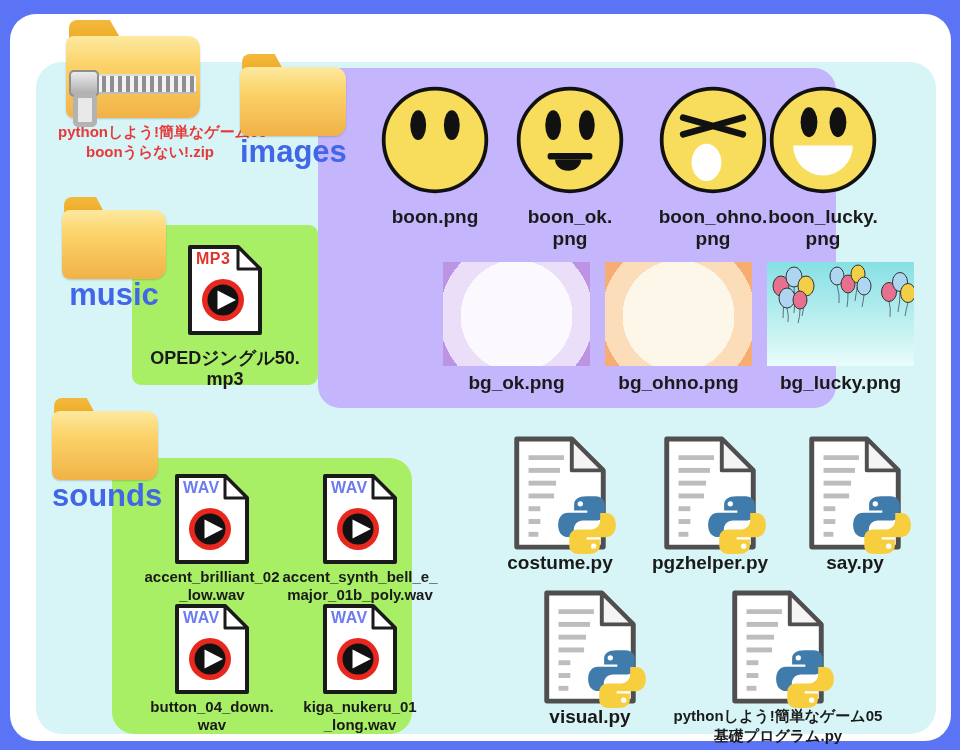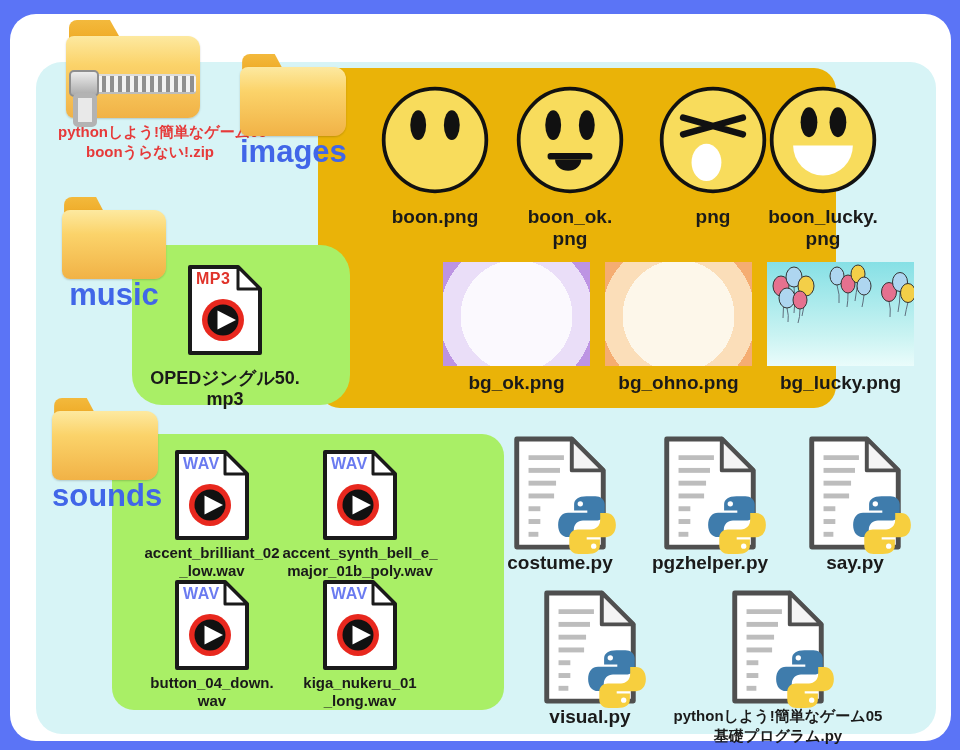--- a/index.html
+++ b/index.html
@@ -30,36 +30,36 @@
   .zip-label span{display:block;white-space:nowrap;}
 
   .group{position:absolute;}
   #zip-group{left:58px;top:20px;width:184px;}
   #zip-group .folder-icon{width:134px;height:98px;margin-left:8px;}
   #images-group{left:240px;top:54px;width:106px;}
   #images-group .folder-icon,#music-group .folder-icon,#sounds-group .folder-icon{width:106px;height:82px;}
   #music-group{left:62px;top:197px;width:104px;}
   #sounds-group{left:52px;top:398px;width:85px;}
 
-  #images-panel{position:absolute;left:318px;top:68px;width:518px;height:340px;background:#eab308;border-radius:22px;}
+  #images-panel{position:absolute;left:318px;top:68px;width:518px;height:340px;background:#c4b5fd;border-radius:22px;}
   .face-item{position:absolute;top:16px;width:130px;text-align:center;}
   .face-item svg{width:112px;height:112px;}
   .bg-item{position:absolute;top:194px;width:147px;text-align:center;}
   .bg-thumb{width:147px;height:104px;position:relative;overflow:hidden;}
   .bg-ok{background:radial-gradient(circle at 50% 52%,#fbf9fe 0 56px,#eadef8 56px 77px,#bd94e3 77px);}
   .bg-ohno{background:radial-gradient(circle at 50% 52%,#fdf7ea 0 56px,#fbdeb9 56px 77px,#f5ad72 77px);}
   .bg-lucky{background:linear-gradient(180deg,#86e0e5 0%,#c9f3f2 70%,#eafcfb 100%);}
   .bg-lucky svg{position:absolute;left:0;top:0;width:147px;height:103px;}
 
   .file-label{font-weight:700;font-size:19px;line-height:1.18;color:#1a1a1a;text-align:center;margin-top:6px;}
   .file-label span{display:block;white-space:nowrap;}
 
   .green-box{position:absolute;background:#a9ef66;border-radius:22px;}
-  #music-box{left:132px;top:245px;width:186px;height:160px;border-radius:30px;padding-left:32px;}
-  #sounds-box{left:112px;top:434px;width:344px;height:276px;padding-left:48px;}
+  #music-box{left:132px;top:225px;width:186px;height:160px;border-radius:9px;}
+  #sounds-box{left:112px;top:458px;width:300px;height:276px;}
 
   .audio-item{position:absolute;text-align:center;}
   .audio-icon{position:relative;width:78px;height:94px;margin:0 auto;}
   .audio-badge{position:absolute;top:7px;left:10px;font-weight:800;font-size:16px;letter-spacing:.5px;}
   .badge-mp3{color:#e0332a;}
   .badge-wav{color:#6b7bf0;}
   #music-box .audio-item{left:18px;top:18px;width:150px;}
   #music-box .file-label{font-size:18px;margin-top:11px;}
   .wav-item{width:156px;}
   .wav-item .file-label{font-size:15px;margin-top:2px;}
@@ -111,20 +111,21 @@
       </div>
     </div>
 
     <div class="face-item" style="left:330px">
       <svg viewBox="0 0 120 120">
         <circle cx="60" cy="60" r="55" fill="#f8dc5c" stroke="#111" stroke-width="4"></circle>
         <path d="M28 36 L92 54 M28 54 L92 36" stroke="#111" stroke-width="7" stroke-linecap="round" fill="none"></path>
         <ellipse cx="53" cy="84" rx="16" ry="20" fill="#fff"></ellipse>
       </svg>
       <div class="file-label">
+        <span>boon_ohno.</span>
         <span>png</span>
       </div>
     </div>
 
     <div class="face-item" style="left:440px">
       <svg viewBox="0 0 120 120">
         <circle cx="60" cy="60" r="55" fill="#f8dc5c" stroke="#111" stroke-width="4"></circle>
         <ellipse cx="45" cy="41" rx="9" ry="16" fill="#111"></ellipse>
         <ellipse cx="76" cy="41" rx="9" ry="16" fill="#111"></ellipse>
         <path d="M28 66 a32 32 0 0 0 64 0 Z" fill="#fff"></path>

